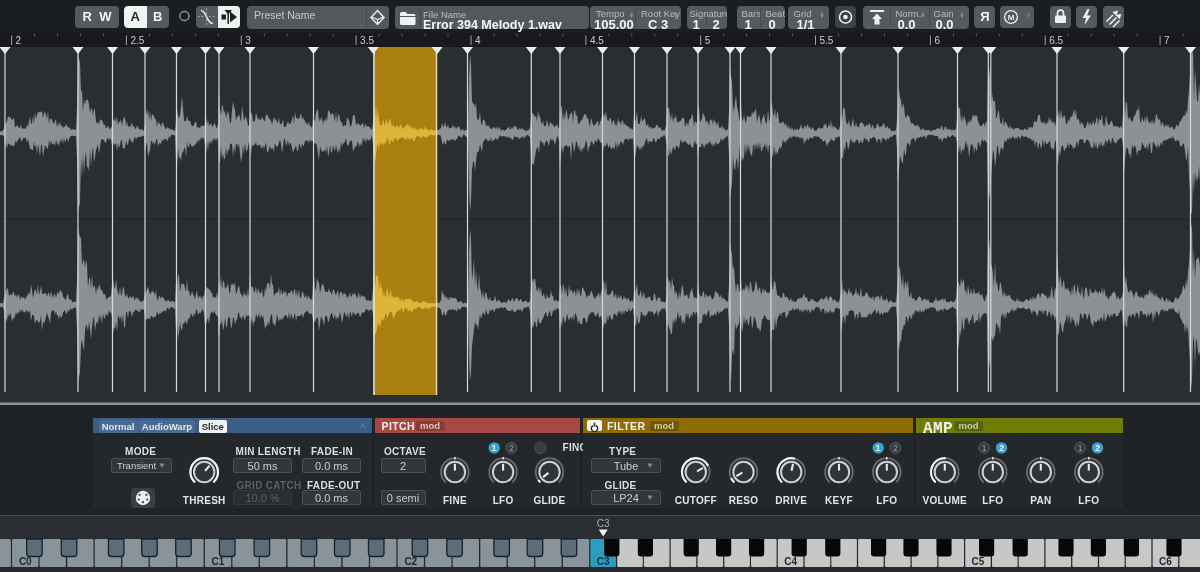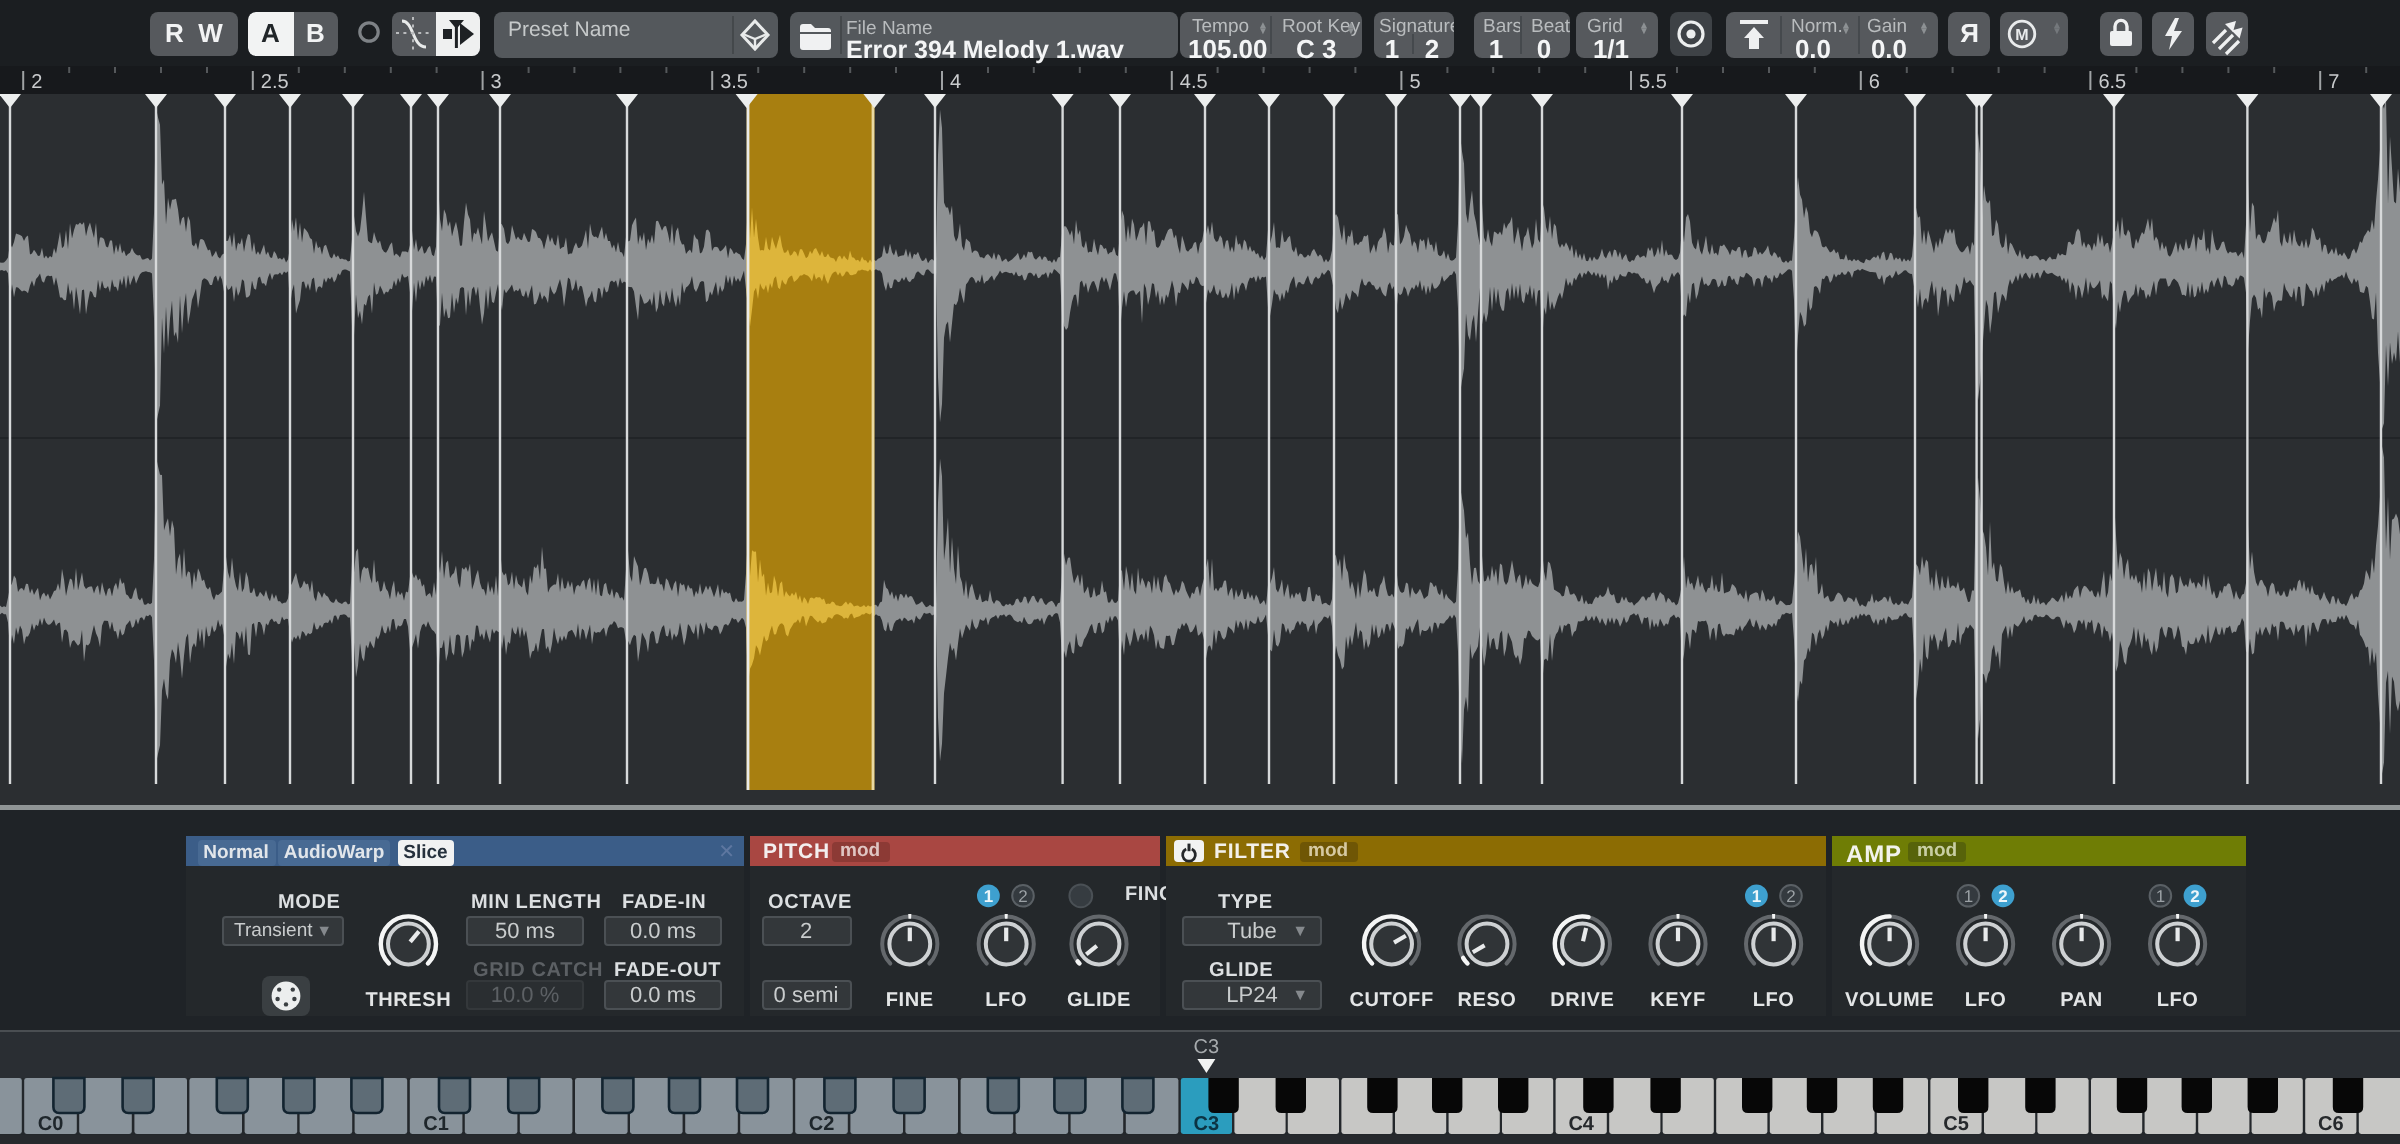--- a/index.html
+++ b/index.html
@@ -302,21 +302,21 @@
 
 <div id="panel" style="background:#1f2327;">
 
   <div class="card" style="left:93px;width:278.5px;">
     <div class="chead" style="background:#3b5d88;">
       <div style="position:absolute;left:5.5px;top:2.5px;width:39px;height:13px;background:#486a93;border-radius:2px;font-size:9.5px;font-weight:bold;color:#e2e6ea;line-height:13px;text-align:center;">Normal</div>
       <div style="position:absolute;left:46px;top:2.5px;width:56px;height:13px;background:#486a93;border-radius:2px;font-size:9.5px;font-weight:bold;color:#e2e6ea;line-height:13px;text-align:center;">AudioWarp</div>
       <div style="position:absolute;left:105.5px;top:2.5px;width:28.5px;height:13px;background:#f1f2f2;border-radius:2px;font-size:9.5px;font-weight:bold;color:#25303c;line-height:13px;text-align:center;">Slice</div>
       <div style="position:absolute;right:4px;top:2px;color:#5e77a0;font-size:10px;">✕</div>
     </div>
-    <div class="plab" style="left:34px;top:28.5px;padding-left:12px;">MODE</div>
+    <div class="plab" style="left:20px;top:28.5px;padding-left:12px;">MODE</div>
     <div class="pbox" style="left:18px;top:40px;width:61px;height:15px;text-align:left;padding-left:5px;font-size:9.5px;">Transient<span style="position:absolute;right:5px;color:#85898d;font-size:8px;">▼</span></div>
     <div style="position:absolute;left:37.5px;top:70.5px;width:24px;height:19.5px;background:#3a3f42;border-radius:4px;">
       <svg width="24" height="20">
         <circle cx="12" cy="10" r="7.2" fill="#eceeee"></circle>
         <circle cx="12" cy="14.2" r="1.1" fill="#3a3f42"></circle>
         <circle cx="7.8" cy="11.5" r="1.1" fill="#3a3f42"></circle>
         <circle cx="16.2" cy="11.5" r="1.1" fill="#3a3f42"></circle>
         <circle cx="8.6" cy="6.8" r="1.1" fill="#3a3f42"></circle>
         <circle cx="15.4" cy="6.8" r="1.1" fill="#3a3f42"></circle>
       </svg>
@@ -355,21 +355,21 @@
       <div class="modb" style="left:66.5px;background:#6f5605;color:#d6c9a2;">mod</div>
     </div>
     <div class="plab" style="left:26px;top:28.5px;">TYPE</div>
     <div class="pbox" style="left:8px;top:40px;width:70px;height:15px;">Tube<span style="position:absolute;right:6px;color:#85898d;font-size:8px;">▼</span></div>
     <div class="plab" style="left:21.5px;top:62.5px;">GLIDE</div>
     <div class="pbox" style="left:8px;top:72px;width:70px;height:15px;">LP24<span style="position:absolute;right:6px;color:#85898d;font-size:8px;">▼</span></div>
   </div>
 
   <div class="card" style="left:916px;width:206.5px;">
     <div class="chead" style="background:#6f7d05;">
-      <div style="position:absolute;left:7px;top:2px;font-size:12px;font-weight:bold;color:#f2f3ec;letter-spacing:0.4px;">AMP</div>
+      <div style="position:absolute;left:7px;top:2px;font-size:16px;font-weight:bold;color:#f2f3ec;letter-spacing:0.4px;font-family:Liberation Mono, monospace;">AMP</div>
       <div class="modb" style="left:38px;background:#57630a;color:#c9cfa4;">mod</div>
     </div>
   </div>
 
   <svg class="abs" style="left:0;top:0;" width="1200" height="112.5" viewBox="0 0 1200 112.5">
     <path d="M194.44 78.76A13.8 13.8 0 1 1 213.96 78.76" stroke="#64686c" stroke-width="2.0" fill="none" stroke-linecap="round"></path>
 <path d="M194.44 78.76A13.8 13.8 0 1 1 213.96 78.76" stroke="#f4f5f5" stroke-width="2.2" fill="none" stroke-linecap="round"></path>
 <circle cx="204.2" cy="69.0" r="10.2" fill="#303437" stroke="#ced1d3" stroke-width="2.0"></circle>
 <line x1="205.10" y1="67.93" x2="209.47" y2="62.72" stroke="#e8eaeb" stroke-width="2.1"></line>
 <path d="M445.14 78.76A13.8 13.8 0 1 1 464.66 78.76" stroke="#64686c" stroke-width="2.0" fill="none" stroke-linecap="round"></path>

